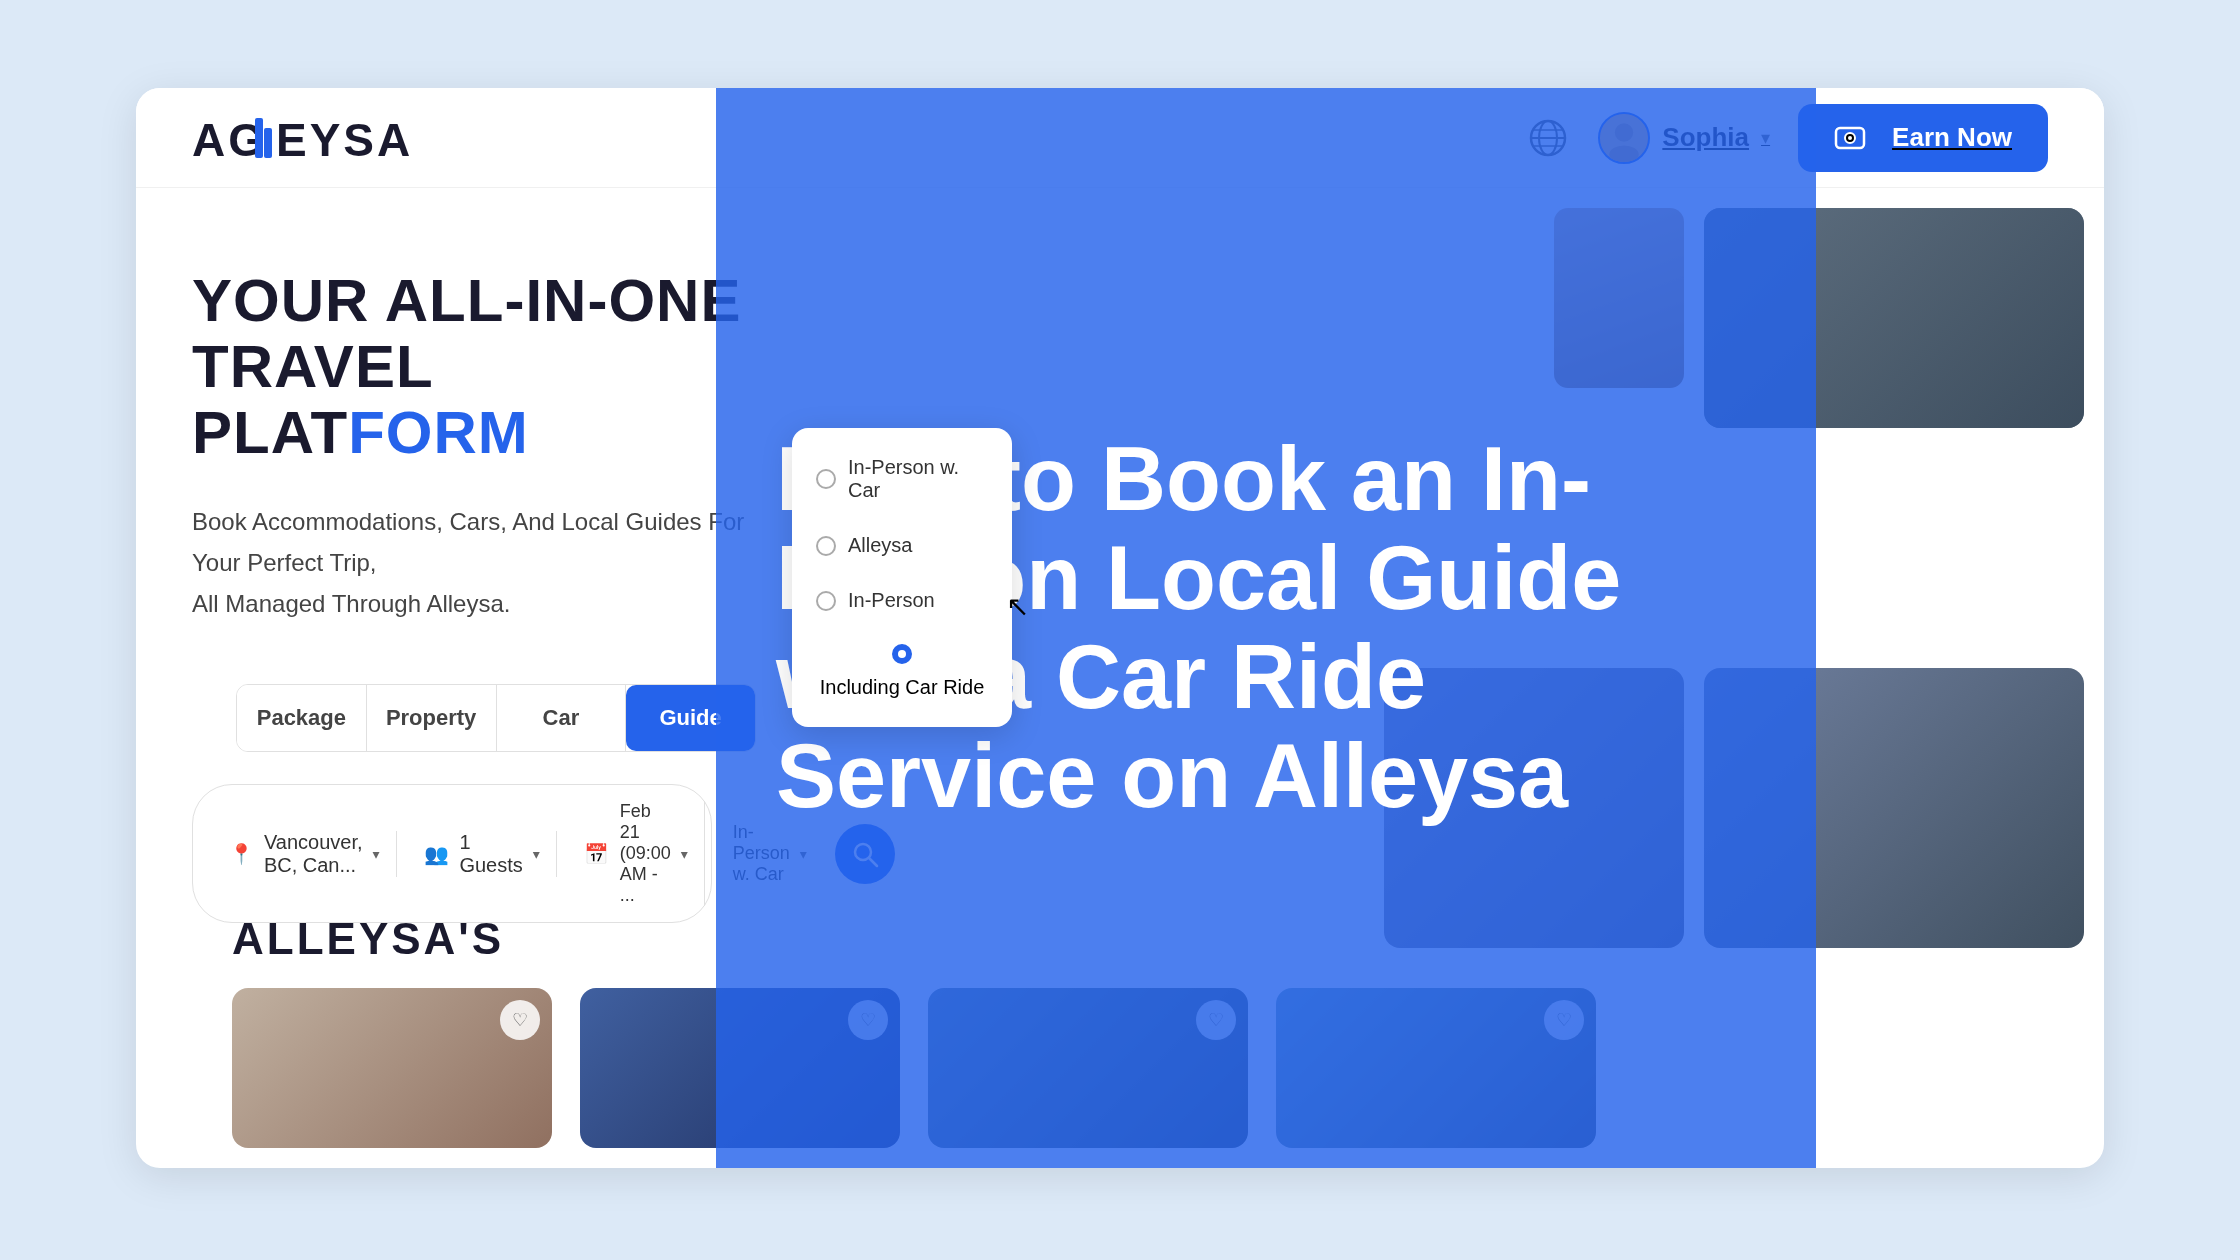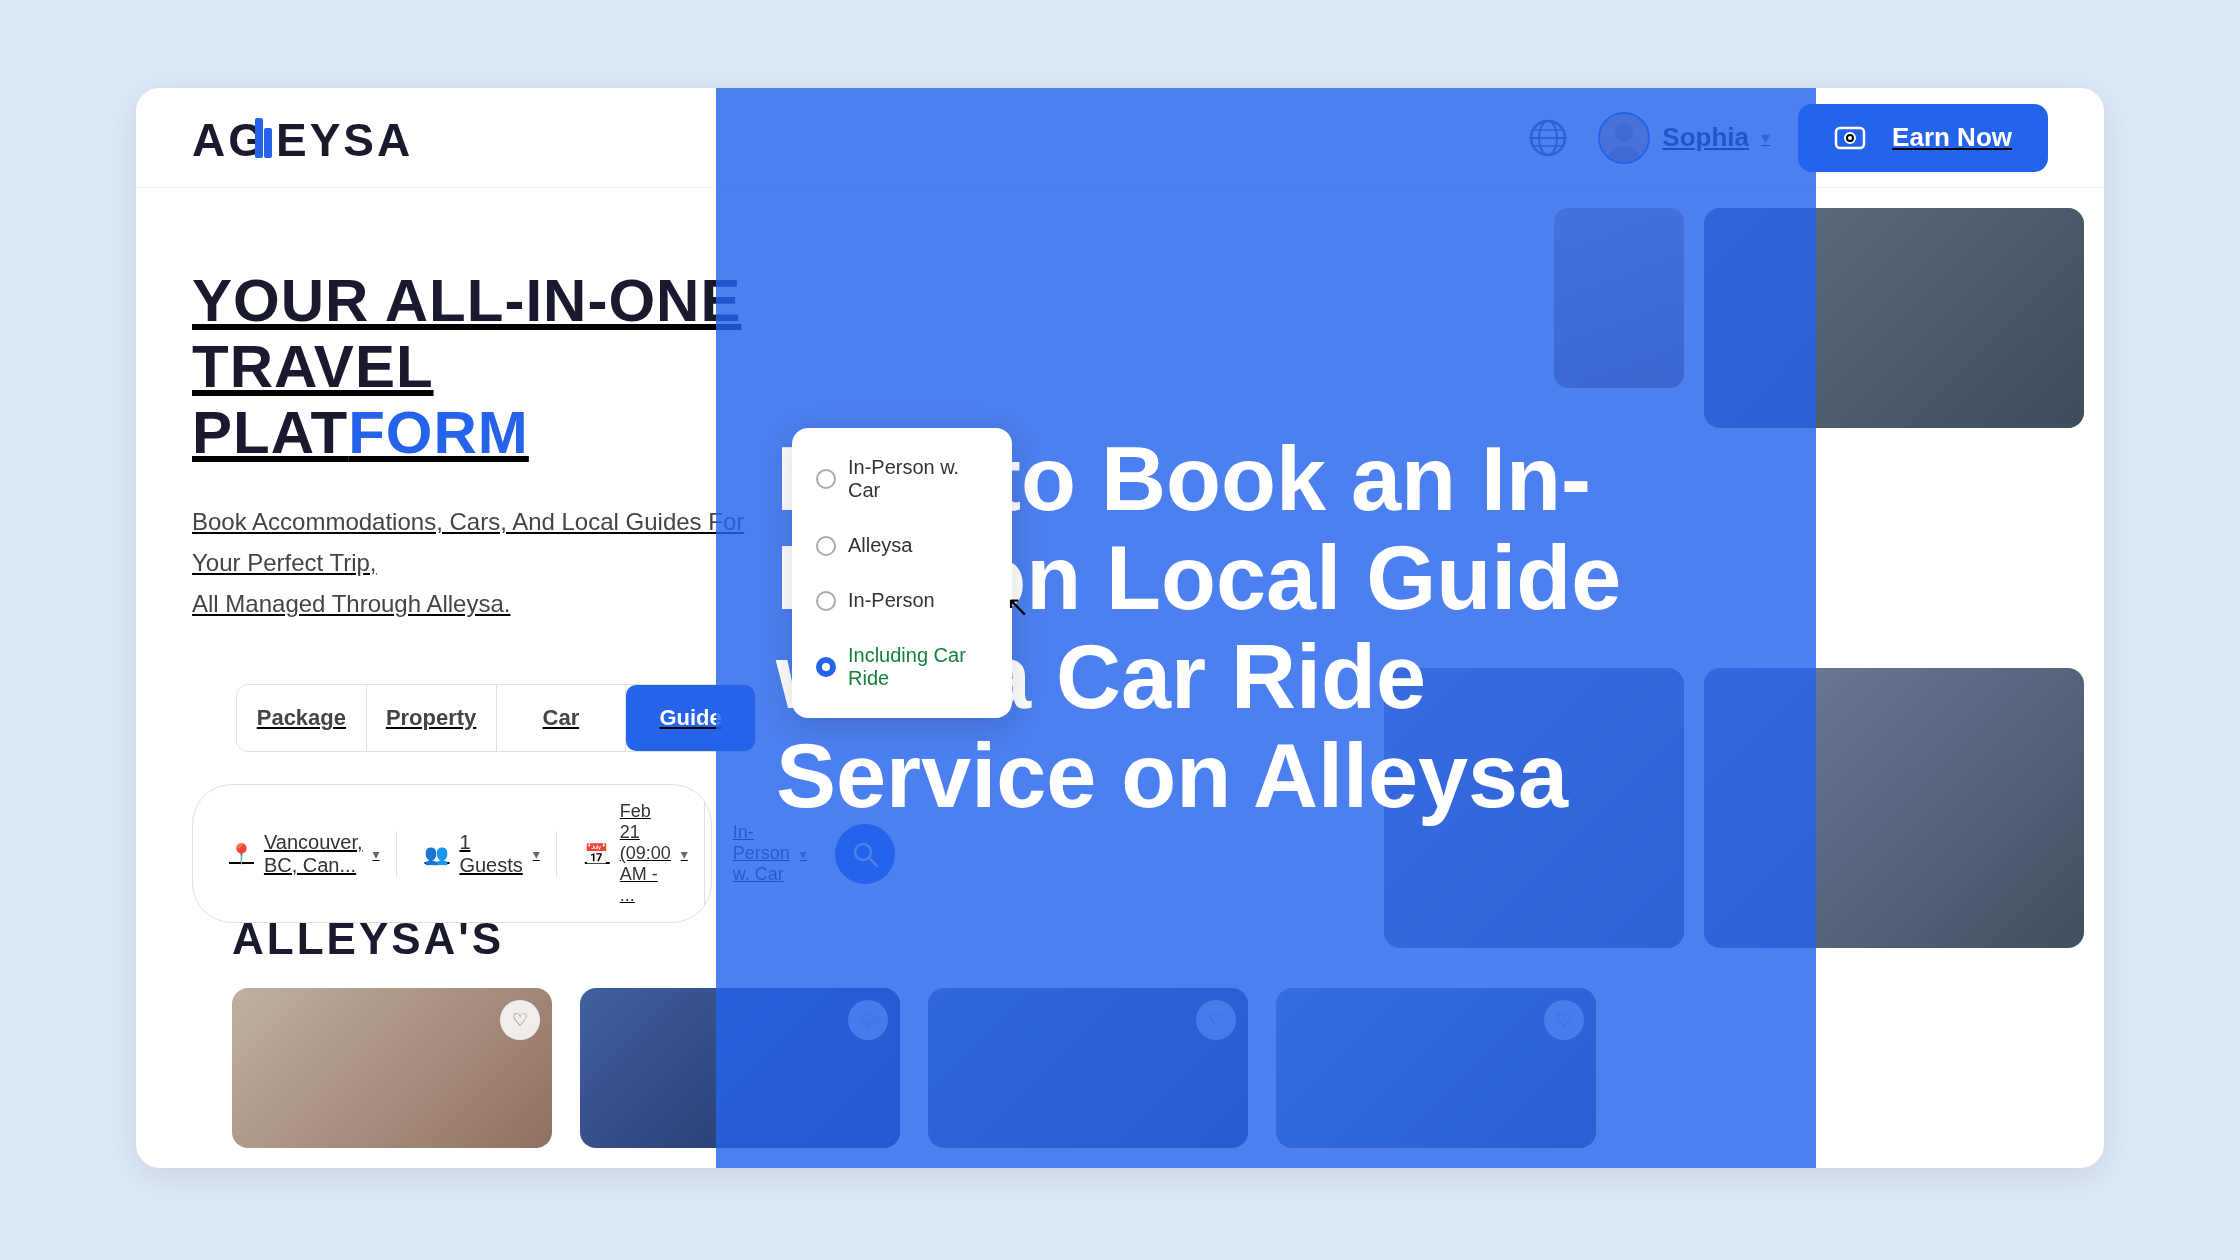--- a/index.html
+++ b/index.html
@@ -111,21 +111,20 @@
     .hero {
       display: flex;
       position: relative;
       height: 980px;
     }
 
     .hero-left {
       flex: 0 0 620px;
       padding: 80px 56px 40px;
       z-index: 2;
-      text-decoration: underline;
     }
 
     .hero-title {
       font-size: 60px;
       font-weight: 900;
       color: #1a1a2e;
       line-height: 1.1;
       margin-bottom: 36px;
       letter-spacing: 1px;
     }
@@ -301,21 +300,21 @@
 
     .dropdown-item {
       padding: 16px 24px;
       font-size: 22px;
       color: #333;
       cursor: pointer;
       display: flex;
       align-items: center;
       gap: 12px;
     }
-    .dropdown-item.selected { color: #15803d; }
+    .dropdown-item.selected { color: #000000; flex-direction: column; }
     .dropdown-item .radio-dot {
       width: 20px;
       height: 20px;
       border-radius: 50%;
       border: 2px solid #2563eb;
       background: #2563eb;
       flex-shrink: 0;
       display: flex;
       align-items: center;
       justify-content: center;

